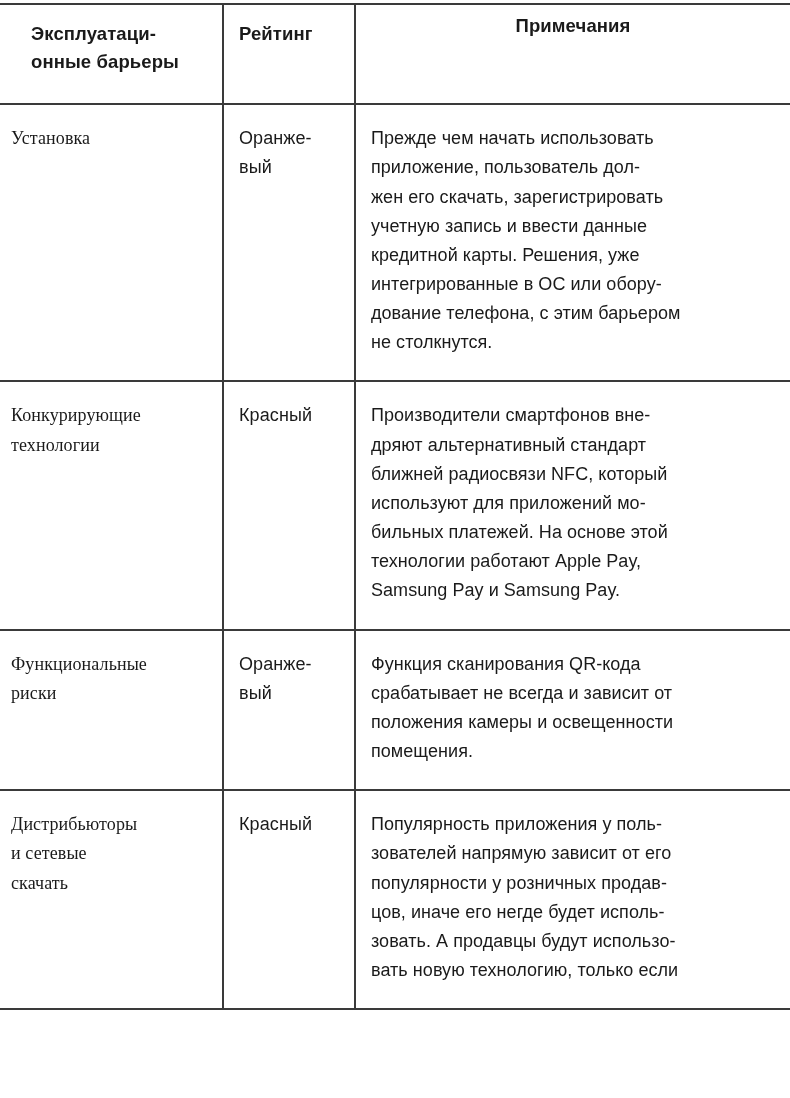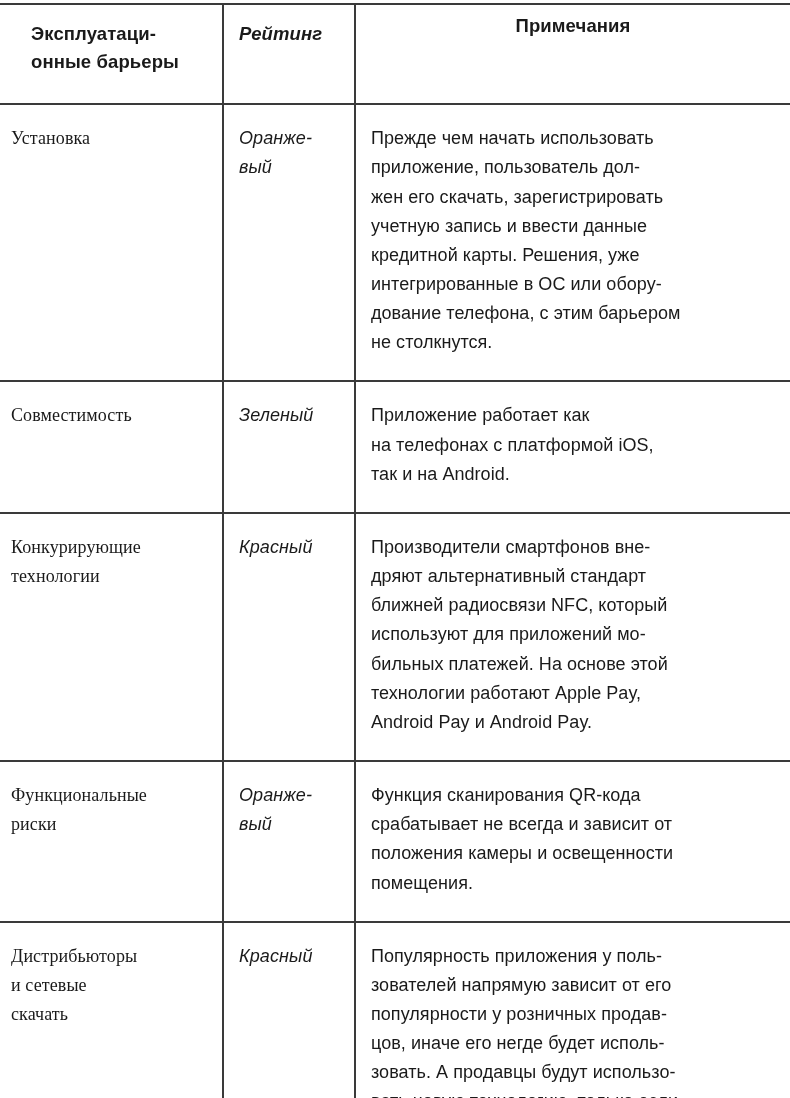--- a/index.html
+++ b/index.html
@@ -51,21 +51,21 @@
 
   
   table.barriers td.col-barrier,
   table.barriers th.col-barrier,
   table.barriers td.col-rating,
   table.barriers th.col-rating {
     border-right: 2px solid #3a3a3a;
   }
 
   .cell-pad-barrier { padding: 18px 16px 22px 10px; }
-  .cell-pad-rating  { padding: 18px 12px 22px 14px; font-style: italic; }
+  .cell-pad-rating  { padding: 18px 12px 22px 14px; }
   .cell-pad-notes   { padding: 18px 14px 22px 14px; }
 
   
   thead th {
     font-weight: bold;
     font-size: 18.5px;
     line-height: 1.52;
     letter-spacing: 0.1px;
     border-radius: 18px;
   }
@@ -142,39 +142,20 @@
             <span class="line">жен его скачать, зарегистрировать</span>
             <span class="line">учетную запись и ввести данные</span>
             <span class="line">кредитной карты. Решения, уже</span>
             <span class="line">интегрированные в ОС или обору-</span>
             <span class="line">дование телефона, с этим барьером</span>
             <span class="line">не столкнутся.</span>
           </div>
         </td>
       </tr>
 
-      <tr>
-        <td class="col-barrier">
-          <div class="cell-pad-barrier">
-            <span class="line">Совместимость</span>
-          </div>
-        </td>
-        <td class="col-rating">
-          <div class="cell-pad-rating">
-            <span class="line">Зеленый</span>
-          </div>
-        </td>
-        <td class="col-notes">
-          <div class="cell-pad-notes">
-            <span class="line">Приложение работает как</span>
-            <span class="line">на телефонах с платформой iOS,</span>
-            <span class="line">так и на Android.</span>
-          </div>
-        </td>
-      </tr>
 
       <tr>
         <td class="col-barrier">
           <div class="cell-pad-barrier">
             <span class="line">Конкурирующие</span>
             <span class="line">технологии</span>
           </div>
         </td>
         <td class="col-rating">
           <div class="cell-pad-rating">
@@ -182,21 +163,21 @@
           </div>
         </td>
         <td class="col-notes">
           <div class="cell-pad-notes">
             <span class="line">Производители смартфонов вне-</span>
             <span class="line">дряют альтернативный стандарт</span>
             <span class="line">ближней радиосвязи NFC, который</span>
             <span class="line">используют для приложений мо-</span>
             <span class="line">бильных платежей. На основе этой</span>
             <span class="line">технологии работают Apple Pay,</span>
-            <span class="line">Android Pay и Android Pay.</span>
+            <span class="line">Samsung Pay и Samsung Pay.</span>
           </div>
         </td>
       </tr>
 
       <tr>
         <td class="col-barrier">
           <div class="cell-pad-barrier">
             <span class="line">Функциональные</span>
             <span class="line">риски</span>
           </div>

